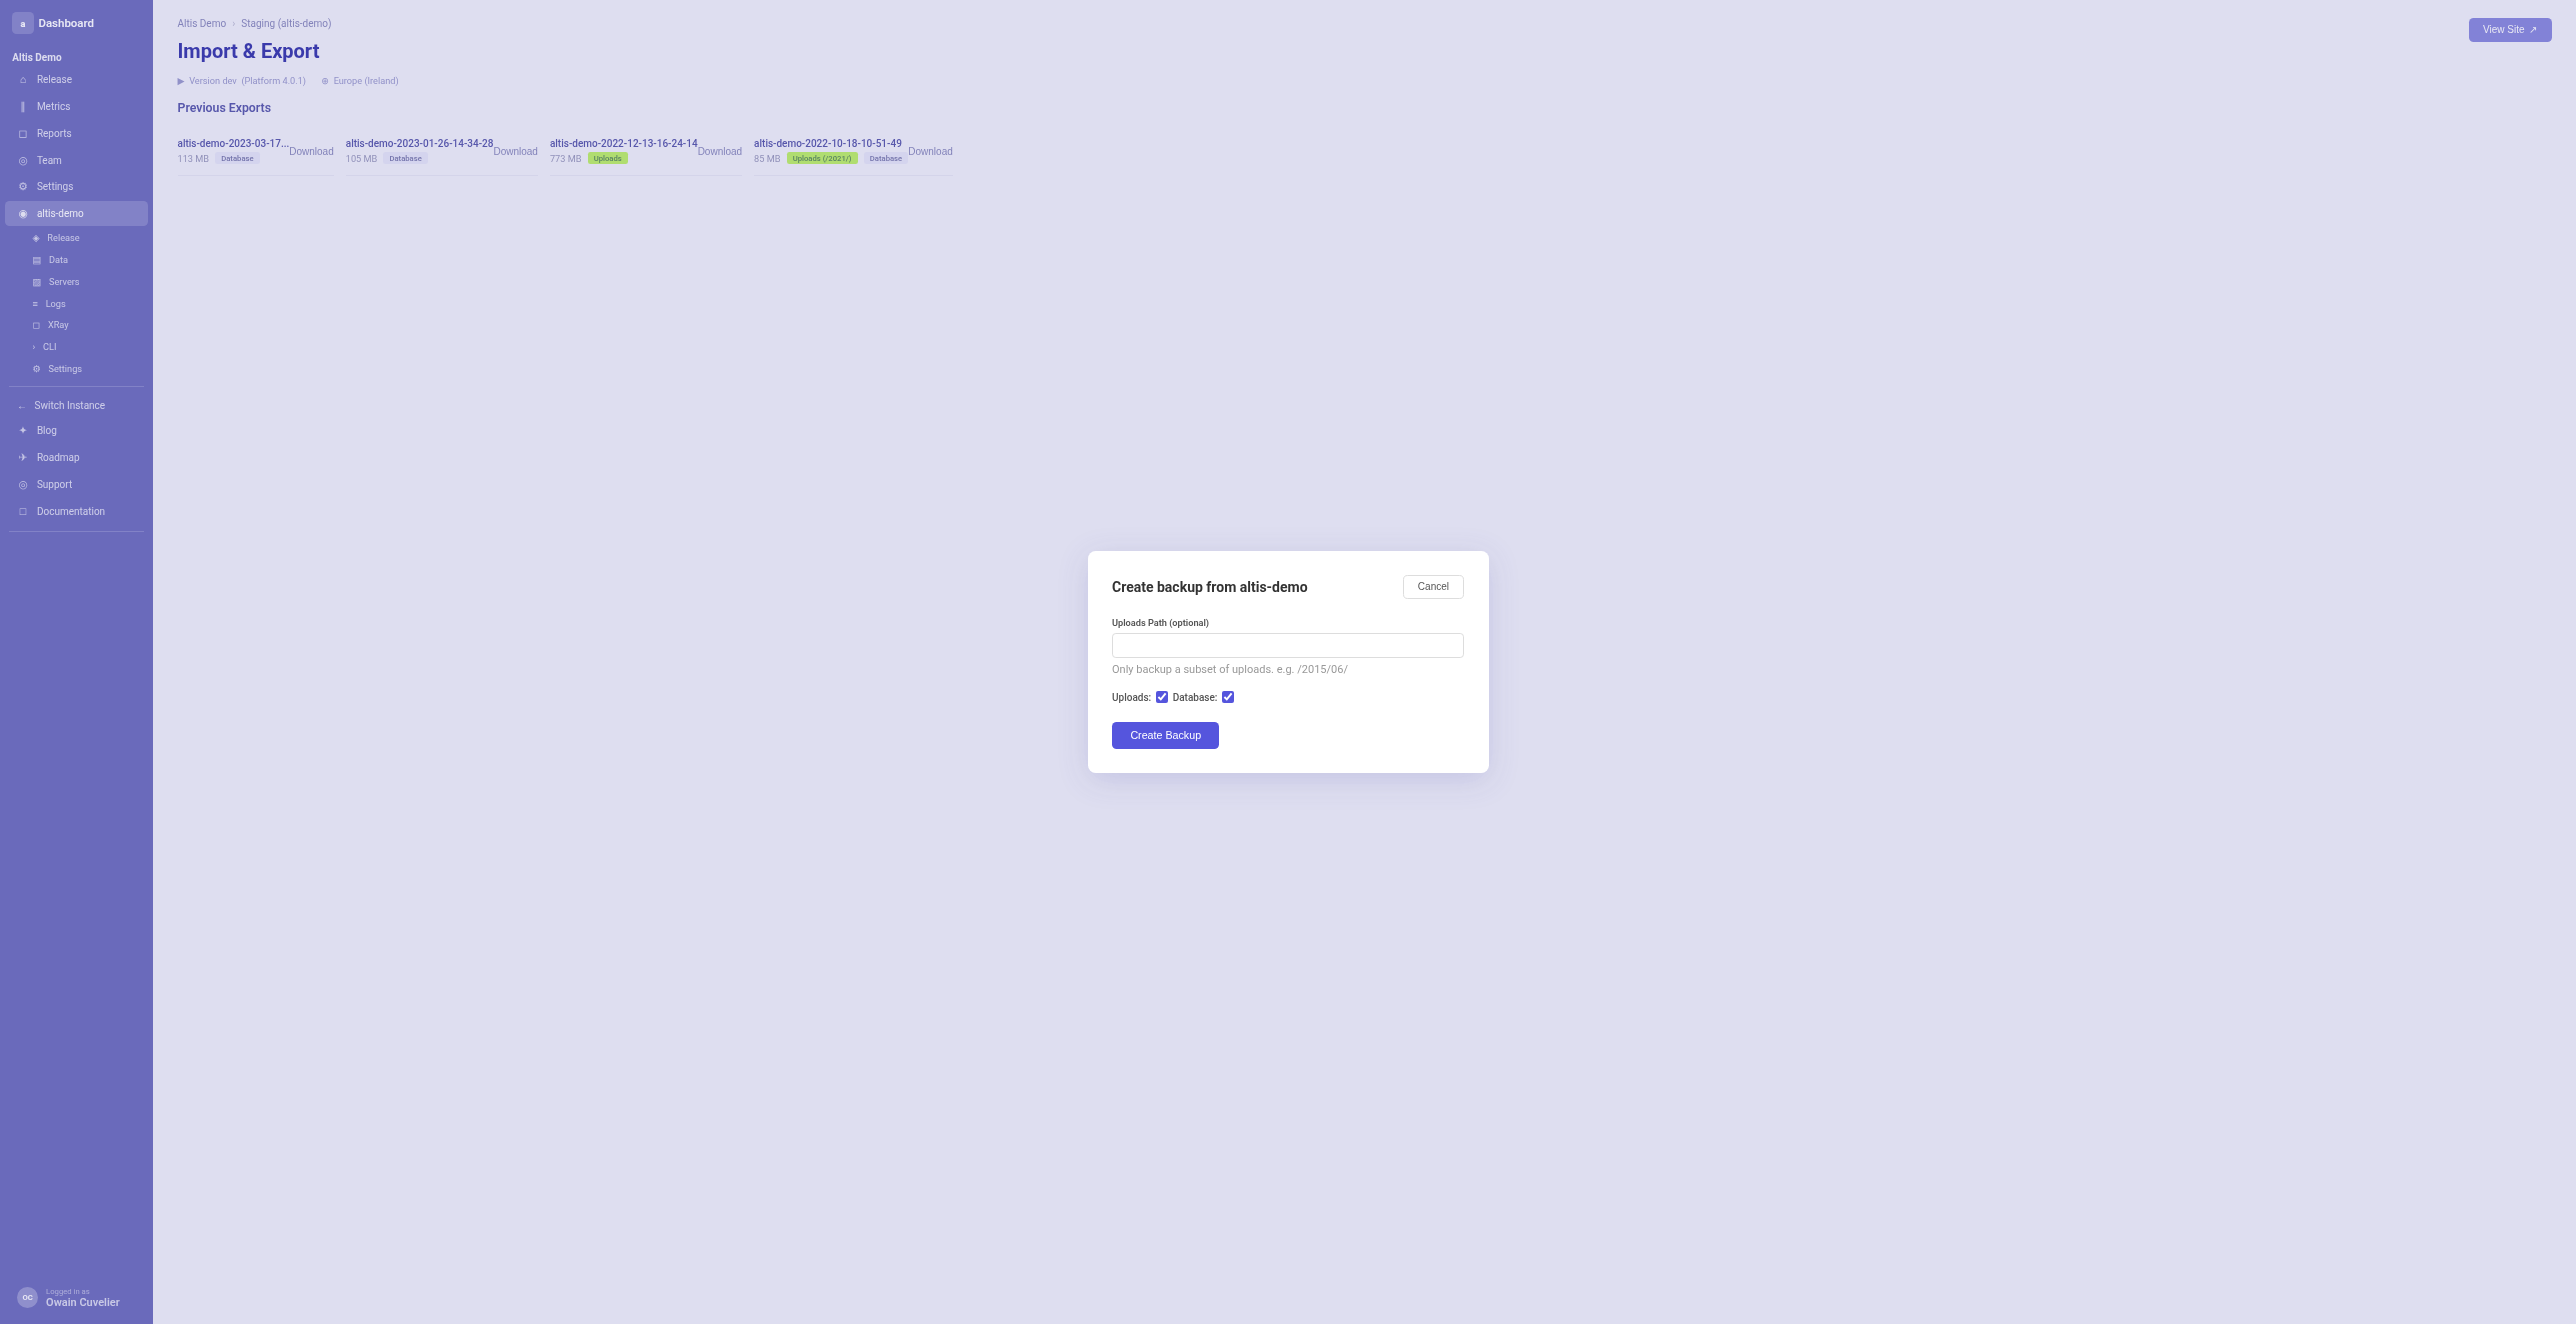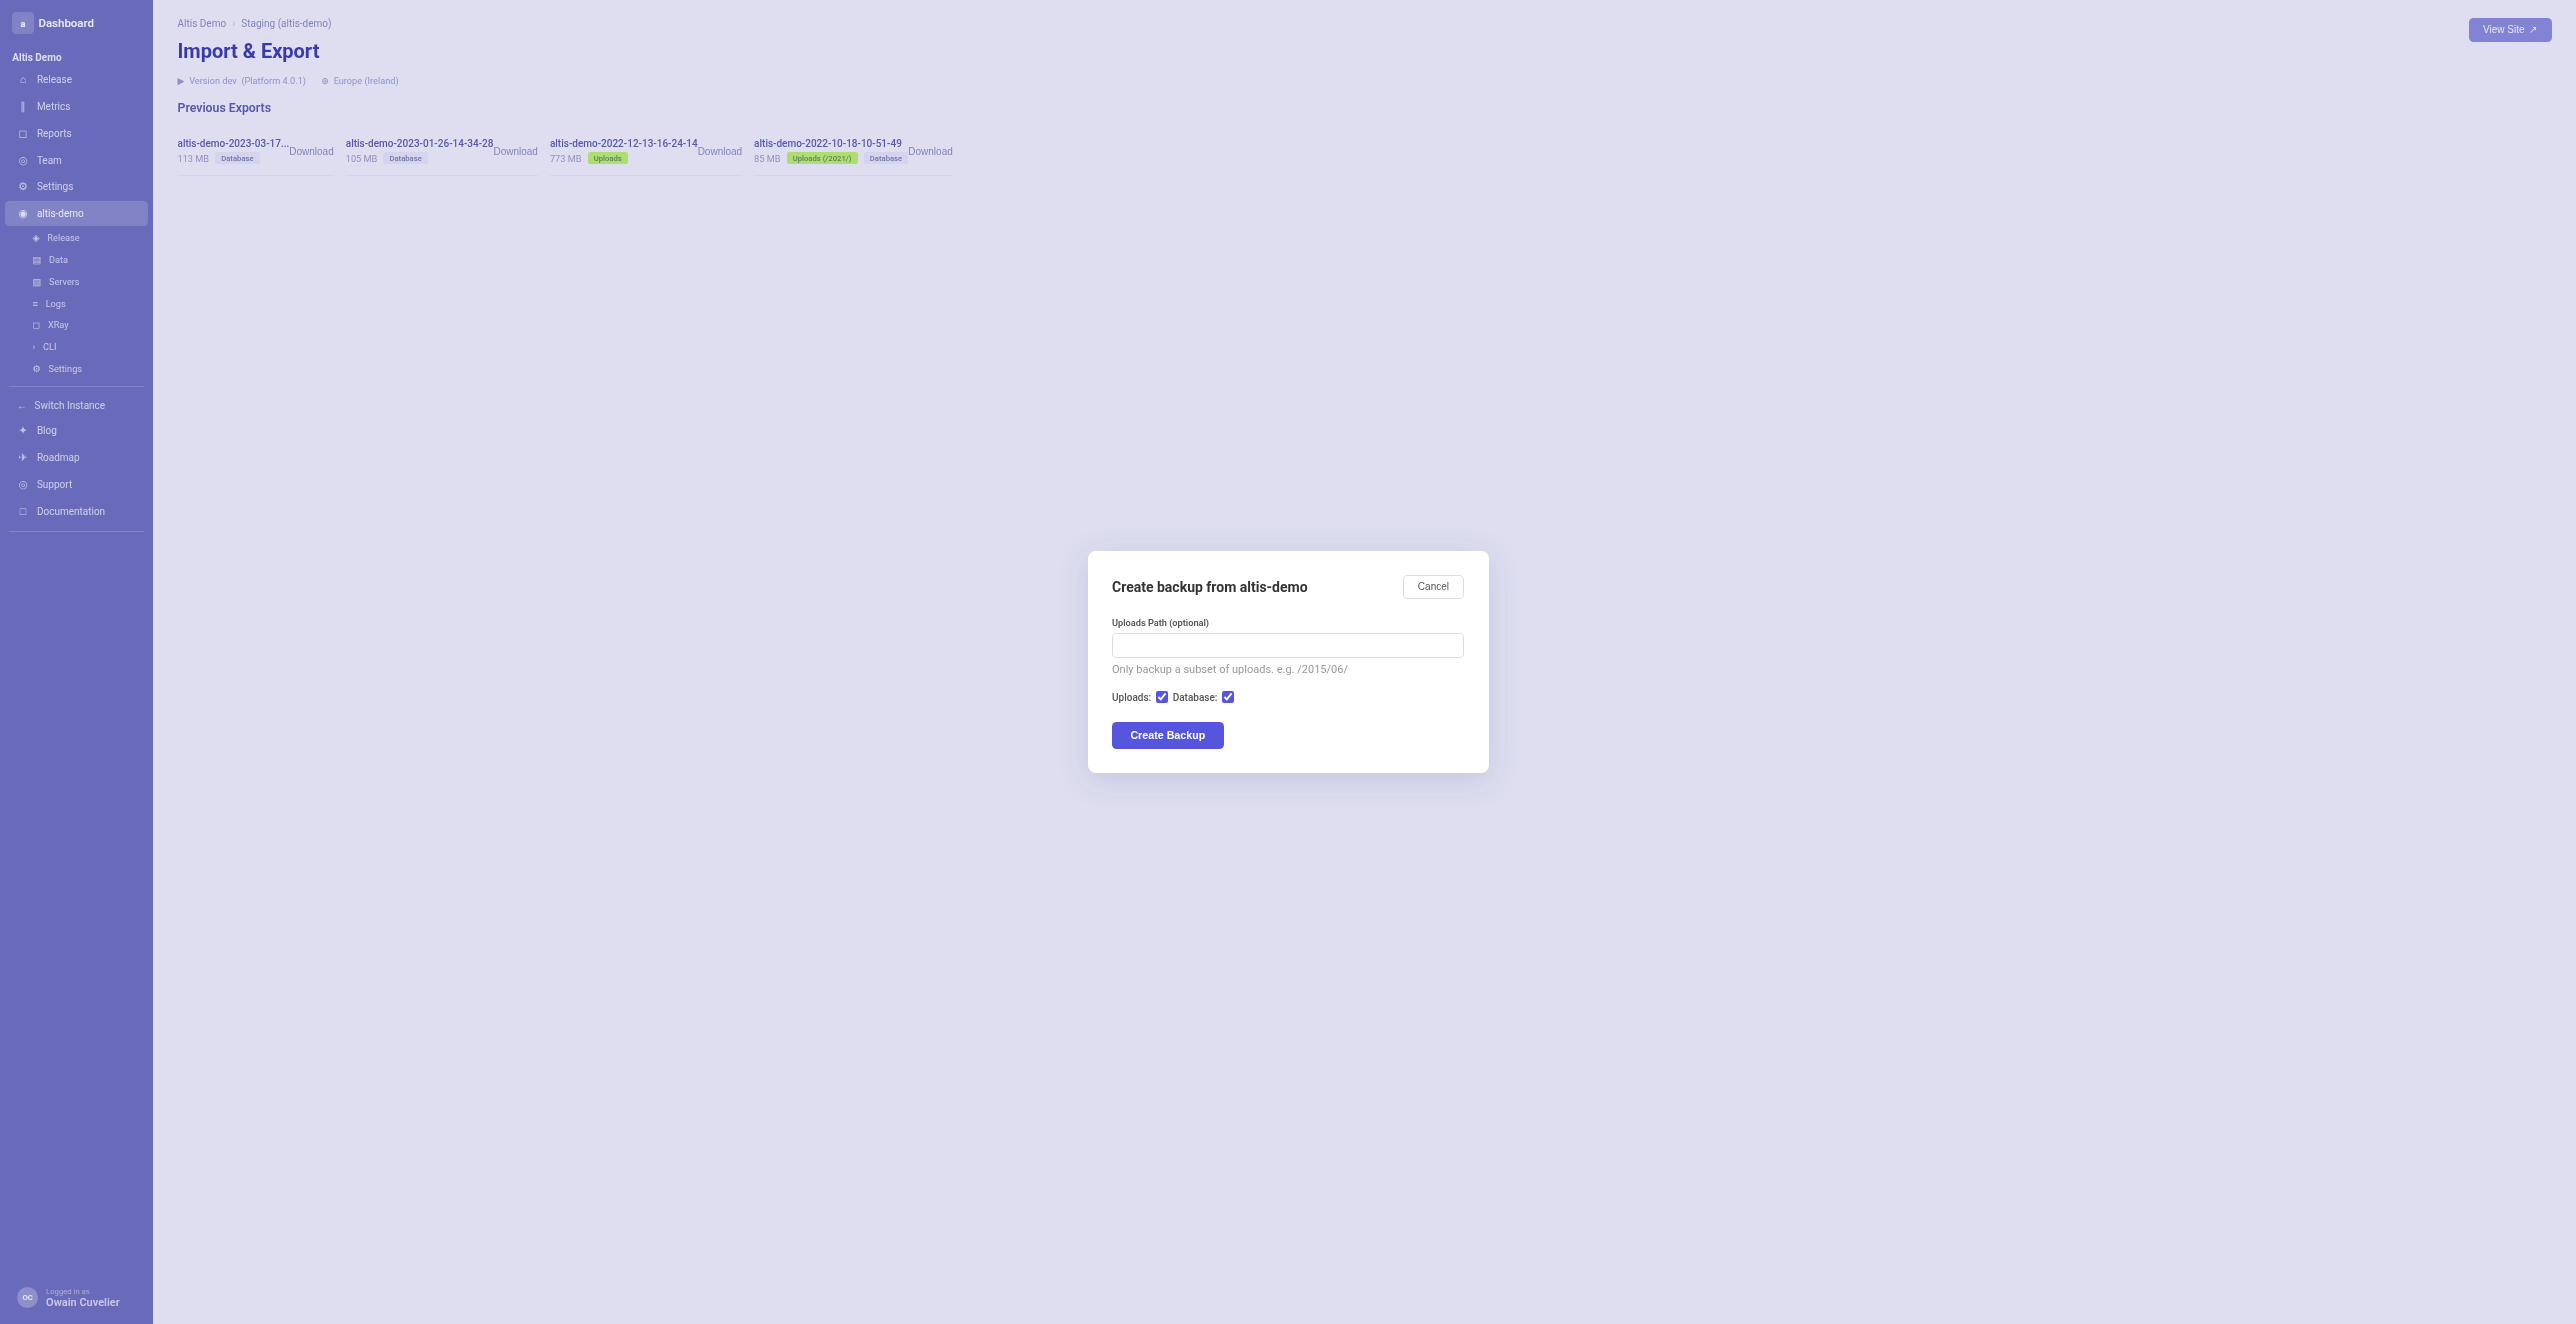--- a/index.html
+++ b/index.html
@@ -296,21 +296,21 @@
       accent-color: #5555dd;
     }
     .checkbox-label { font-weight: 500; }
     .create-backup-btn {
       background: #5555dd;
       color: #fff;
       border: none;
       border-radius: 4.6px;
       padding: 7.7px 18.4px;
       font-size: 10.7px;
-      font-weight: 700;
+      font-weight: 400;
       cursor: pointer;
     }
 
     .switch-instance-item {
       display: flex;
       align-items: center;
       gap: 7.7px;
       padding: 6.1px 12.3px;
       cursor: pointer;
       color: rgba(255,255,255,0.8);

